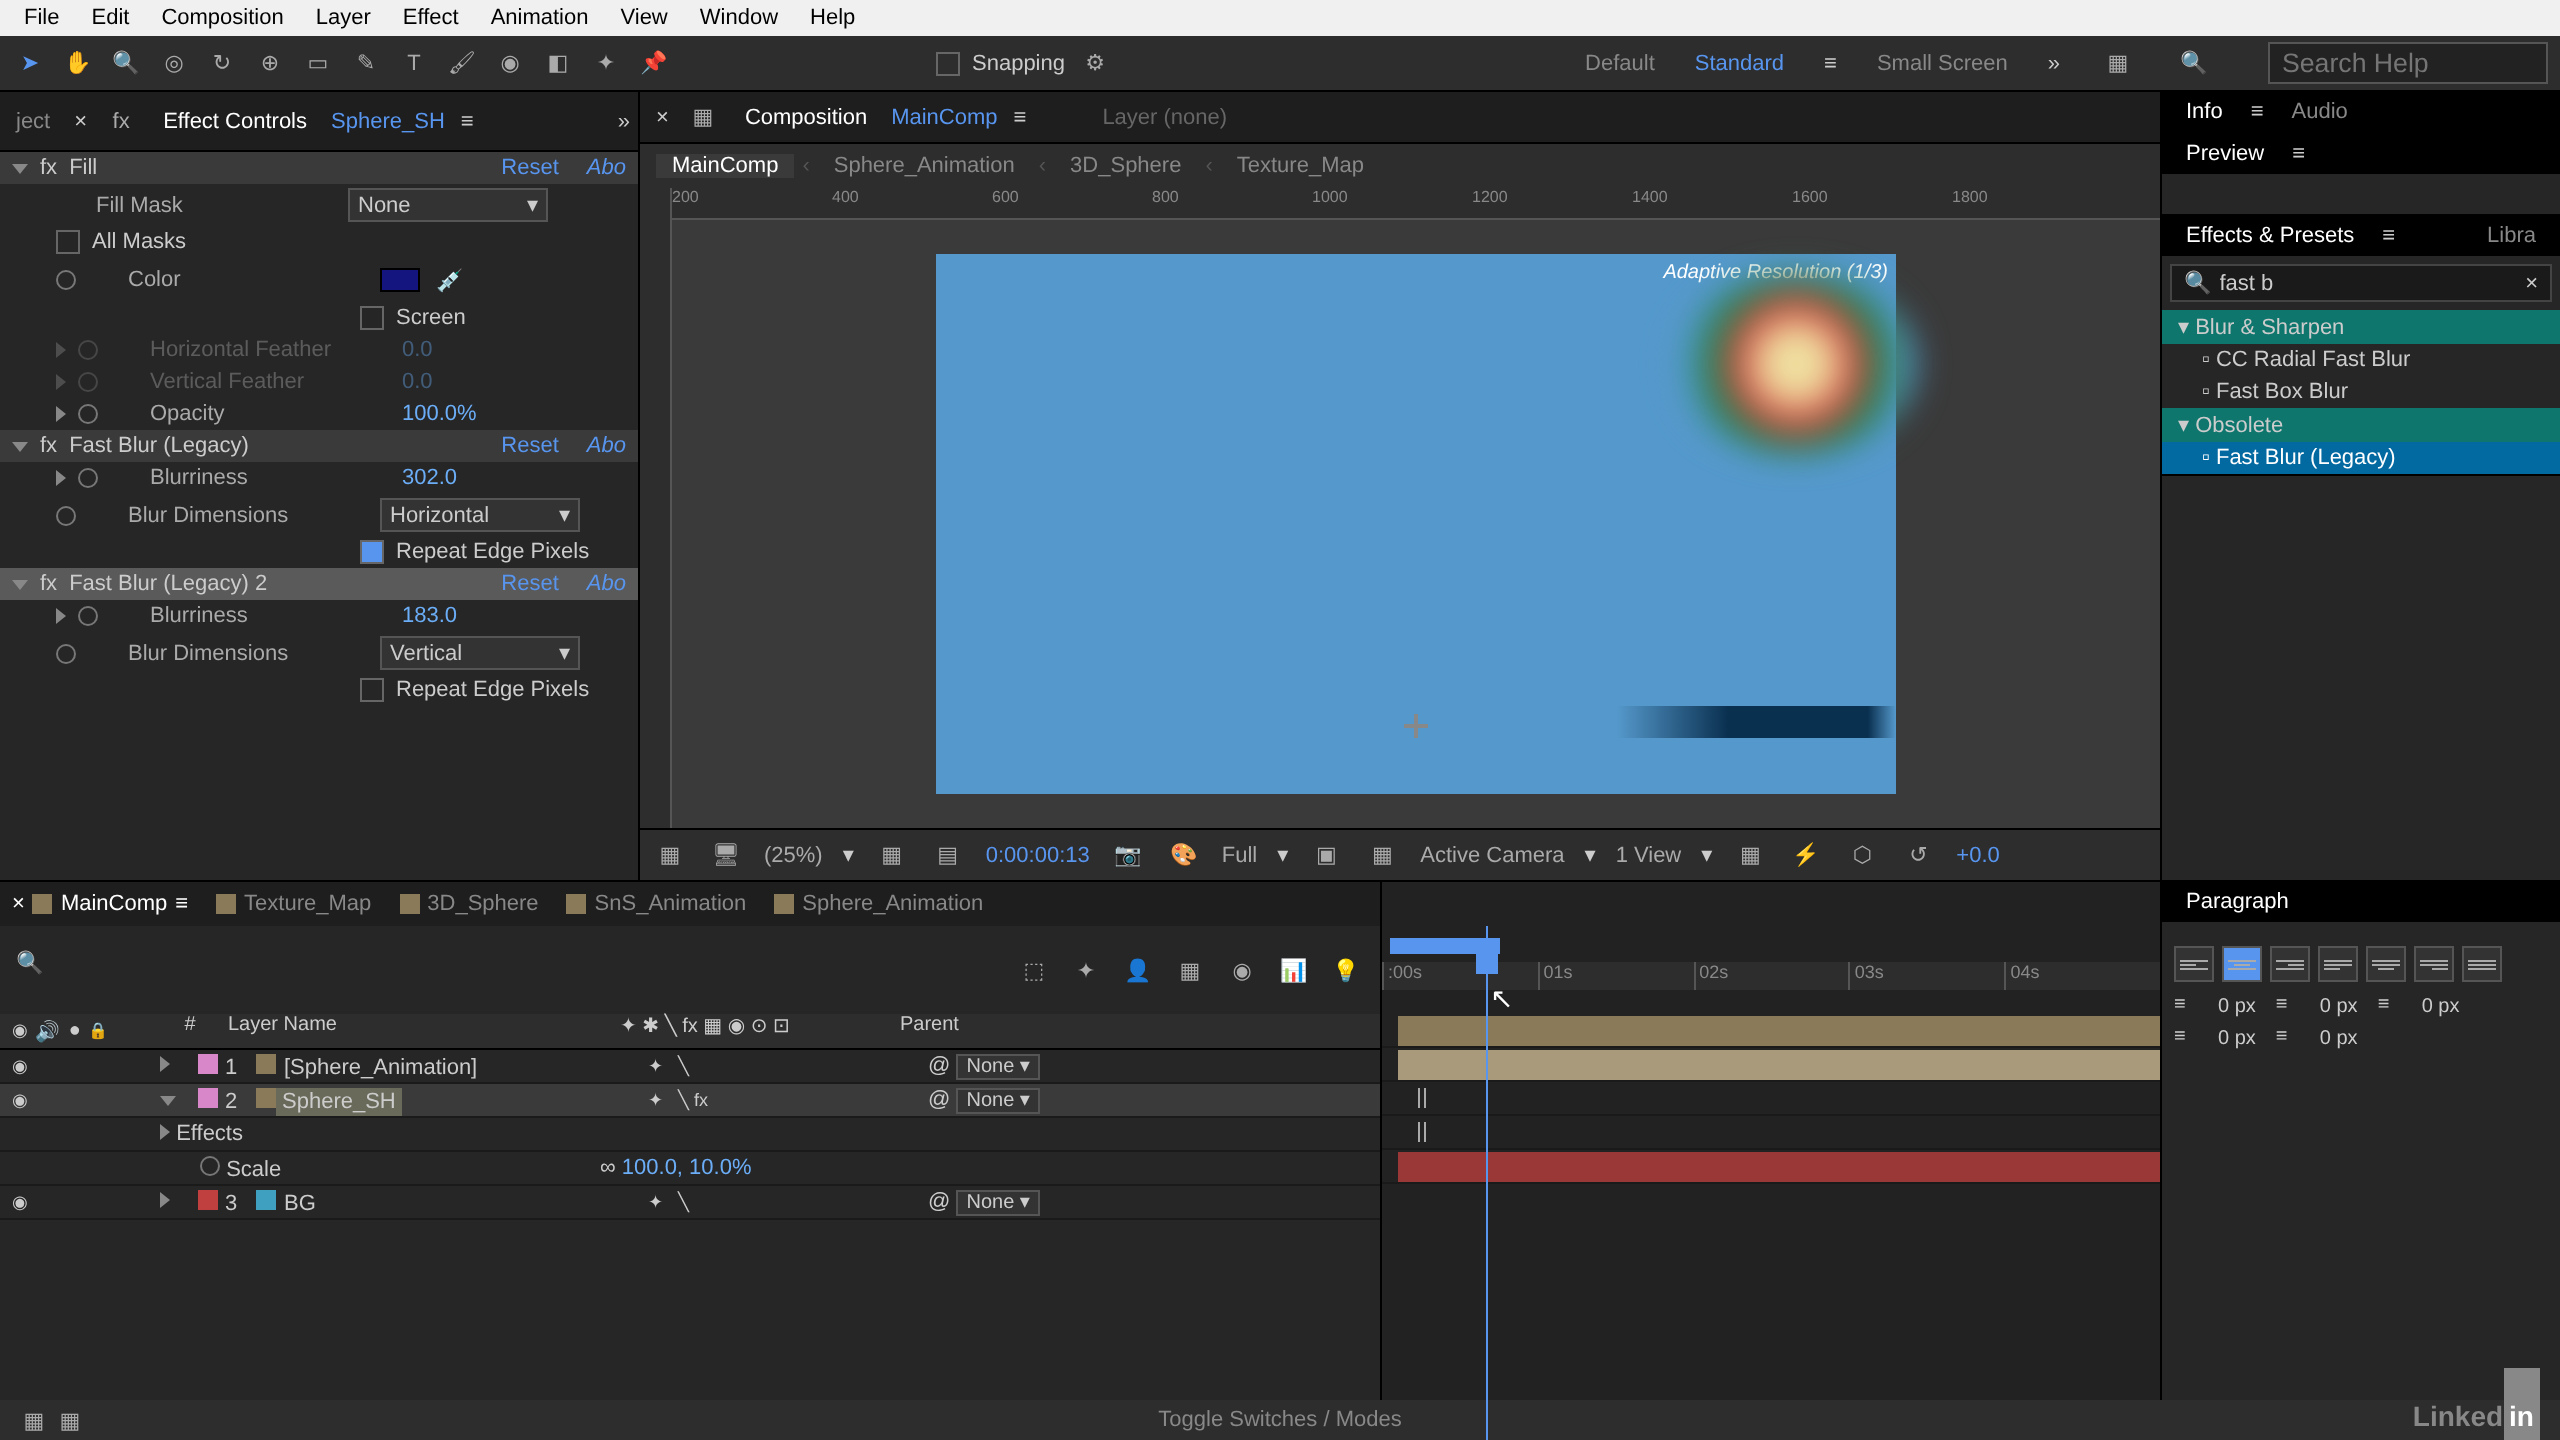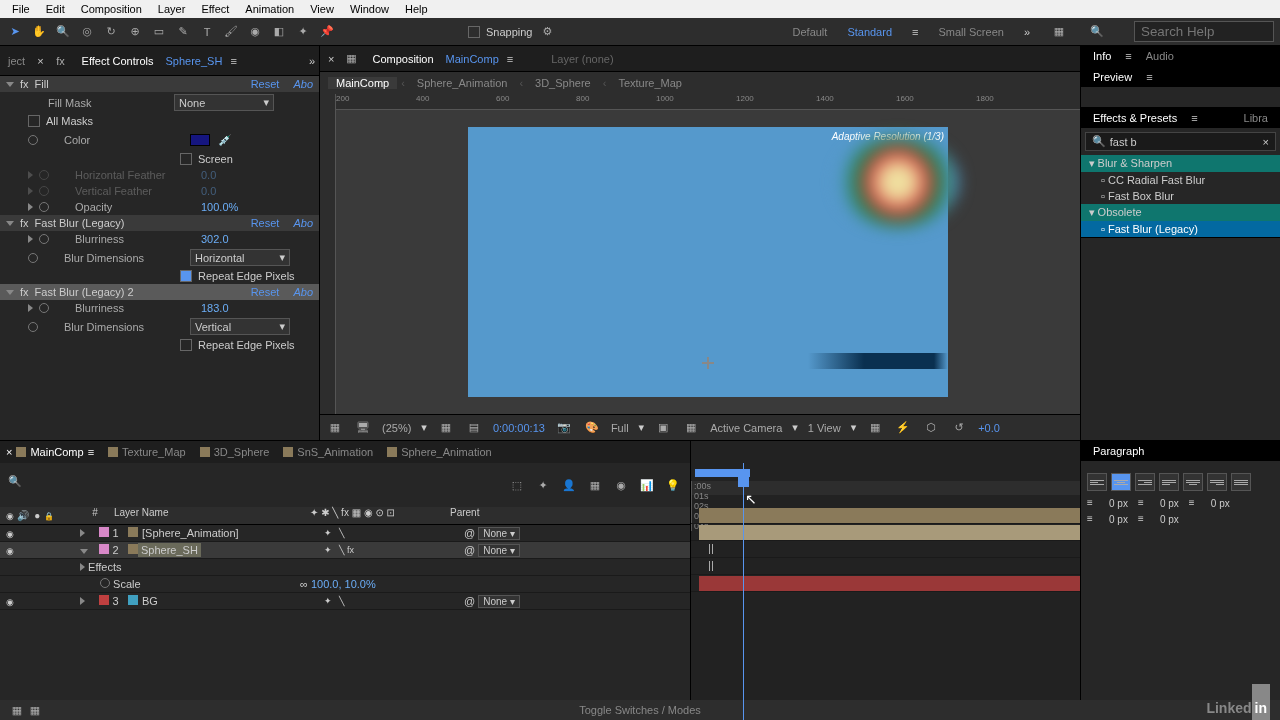--- a/index.html
+++ b/index.html
@@ -87,21 +87,21 @@
 .layer-color.cyan { background: #40a0c0; }
 .layer-name-txt { padding-left: 4px; }
 .layer-name-txt.bracketed { color: #ccc; }
 .layer-name-txt.highlighted { background: #6a6a5a; padding: 1px 3px; }
 .parent-dd { background: #333; border: 1px solid #555; padding: 0 4px; width: 80px; font-size: 10px; }
 .prop-indent { padding-left: 80px; }
 .scale-val { color: #6badf6; }
 .tl-right { width: 390px; background: #222; border-left: 1px solid #000; display: flex; flex-direction: column; }
 .tl-ruler-area { height: 44px; position: relative; }
 .work-area-bar { position: absolute; top: 6px; left: 4px; width: 55px; height: 8px; background: #5895ef; }
-.tl-ruler { position: absolute; top: 18px; left: 0; right: 0; height: 14px; background: #2d2d2d; display: flex; font-size: 9px; color: #888; flex-direction: column; }
+.tl-ruler { position: absolute; top: 18px; left: 0; right: 0; height: 14px; background: #2d2d2d; display: flex; font-size: 9px; color: #888; }
 .tl-ruler span { width: 78px; padding-left: 2px; border-left: 1px solid #555; }
 .playhead { position: absolute; top: 0; left: 52px; width: 1px; height: 260px; background: #5895ef; z-index: 5; }
 .playhead::before { content: ''; position: absolute; top: 14px; left: -5px; width: 11px; height: 10px; background: #5895ef; }
 .cursor-arrow { position: absolute; top: 28px; left: 54px; font-size: 14px; color: #fff; z-index: 10; }
 .tl-tracks { flex: 1; position: relative; }
 .track-row { height: 17px; position: relative; border-bottom: 1px solid #1a1a1a; }
 .track-bar { position: absolute; top: 1px; height: 15px; }
 .track-bar.tan { background: #8a7a5a; left: 8px; right: 0; }
 .track-bar.tan2 { background: #a89a7a; left: 8px; right: 0; }
 .track-bar.red { background: #9a3838; left: 8px; right: 0; }

